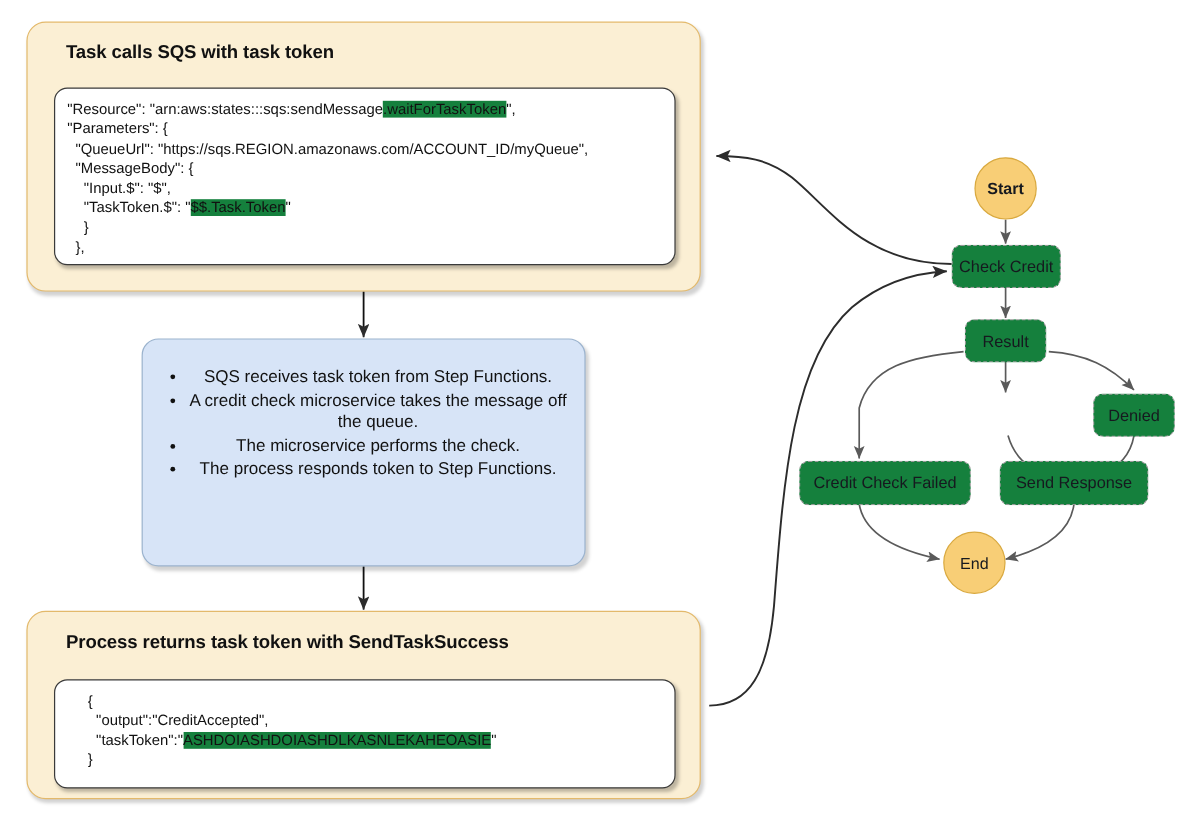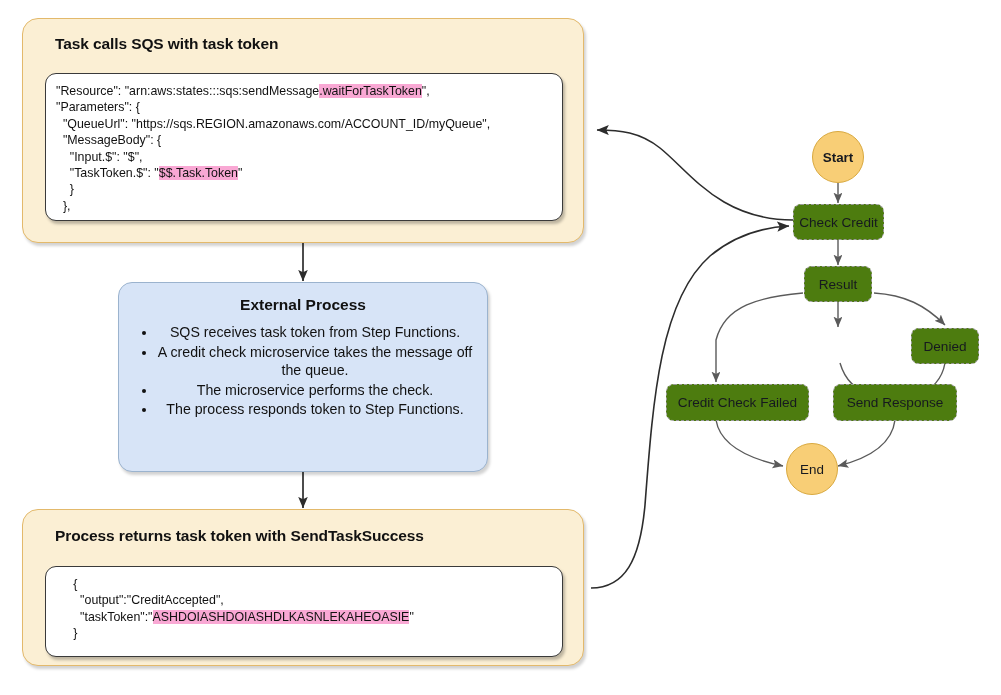--- a/index.html
+++ b/index.html
@@ -11,35 +11,35 @@
   .panel{position:absolute;box-sizing:border-box;border:1.5px solid #E3B96B;
          background:#FBEFD4;border-radius:16px;
          box-shadow:2px 3px 3px rgba(0,0,0,.18);}
   .panel-title{position:absolute;left:0;right:0;text-align:left;
                font-weight:bold;font-size:15.5px;color:#111;letter-spacing:-.1px;}
   .codebox{position:absolute;box-sizing:border-box;background:#ffffff;
            border:1.3px solid #3a3a3a;border-radius:11px;
            box-shadow:2px 3px 3px rgba(0,0,0,.25);overflow:hidden;}
   .code{font-family:"Liberation Sans","DejaVu Sans",sans-serif;
         font-size:12.4px;line-height:16.4px;color:#111;white-space:pre;}
-  .hl{background:#f9a8d4;}
+  .hl{background:#15803d;}
 
   
   .bluebox{position:absolute;box-sizing:border-box;background:#D7E4F7;
            border:1.3px solid #9BB3CE;border-radius:14px;
            box-shadow:2px 3px 3px rgba(0,0,0,.18);}
   .bluebox h3{margin:0;text-align:center;font-size:15.5px;font-weight:bold;color:#111;}
   .bluebox ul{margin:9px 0 0 0;padding:0 6px 0 30px;list-style:disc;text-align:center;}
   .bluebox li{font-size:14.2px;line-height:18.6px;color:#111;margin:0 0 1px 0;}
 
   
   .node{position:absolute;box-sizing:border-box;display:flex;
         align-items:center;justify-content:center;
         font-size:13.6px;color:#16191f;white-space:nowrap;}
-  .node.task{border:1.3px dashed #9a9a9a;border-radius:8px;background:#4d7c0f;}
+  .node.task{border:1.3px dashed #9a9a9a;border-radius:8px;background:#15803d;}
   .node.term{border:1.3px solid #D9A93F;border-radius:50%;background:#F8CE76;
              font-size:13.4px;}
   svg.wires{position:absolute;left:0;top:0;width:1001px;height:695px;
             pointer-events:none;overflow:visible;}
 </style>
 </head>
 <body>
 
 <div id="stage">
 
@@ -81,21 +81,20 @@
   </svg>
 
   <div class="panel" style="left:22px;top:18px;width:562px;height:225px;">
     <div class="panel-title" style="top:16px;left:32px;">Task calls SQS with task token</div>
     <div class="codebox" style="left:22px;top:54px;width:518px;height:148px;">
       <div class="code" id="top-code" style="padding:9px 10px;"><div><span>"Resource": "arn:aws:states:::sqs:sendMessage</span><span class="hl">.waitForTaskToken</span><span>",</span></div><div><span>"Parameters": {</span></div><div><span>  "QueueUrl": "https://sqs.REGION.amazonaws.com/ACCOUNT_ID/myQueue",</span></div><div><span>  "MessageBody": {</span></div><div><span>    "Input.$": "$",</span></div><div><span>    "TaskToken.$": "</span><span class="hl">$$.Task.Token</span><span>"</span></div><div><span>    }</span></div><div><span>  },</span></div></div>
     </div>
   </div>
 
   <div class="bluebox" style="left:118px;top:282px;width:370px;height:190px;padding:13px 8px 0 8px;">
-    <h3>External Process</h3>
     <ul id="mid-bullets">
         <li>SQS receives task token from Step Functions.</li>
         <li>A credit check microservice takes the message off the queue.</li>
         <li>The microservice performs the check.</li>
         <li>The process responds token to Step Functions.</li>
       </ul>
   </div>
 
   <div class="panel" style="left:22px;top:509px;width:562px;height:157px;">
     <div class="panel-title" style="top:17px;left:32px;">Process returns task token with SendTaskSuccess</div>

